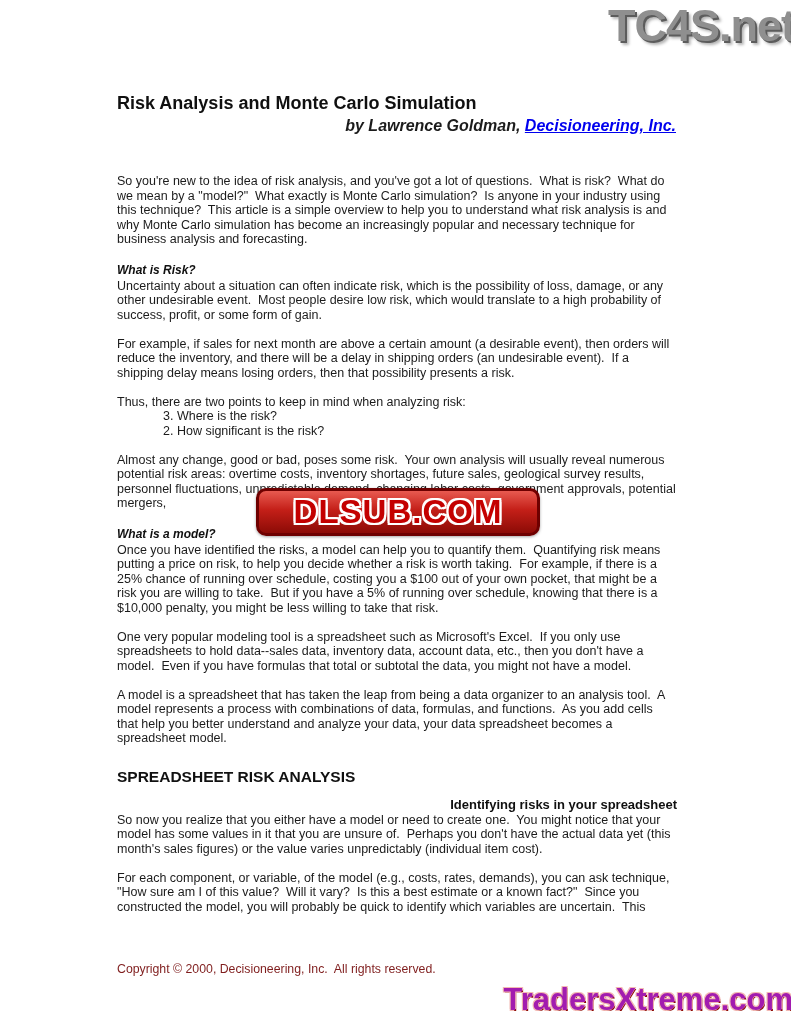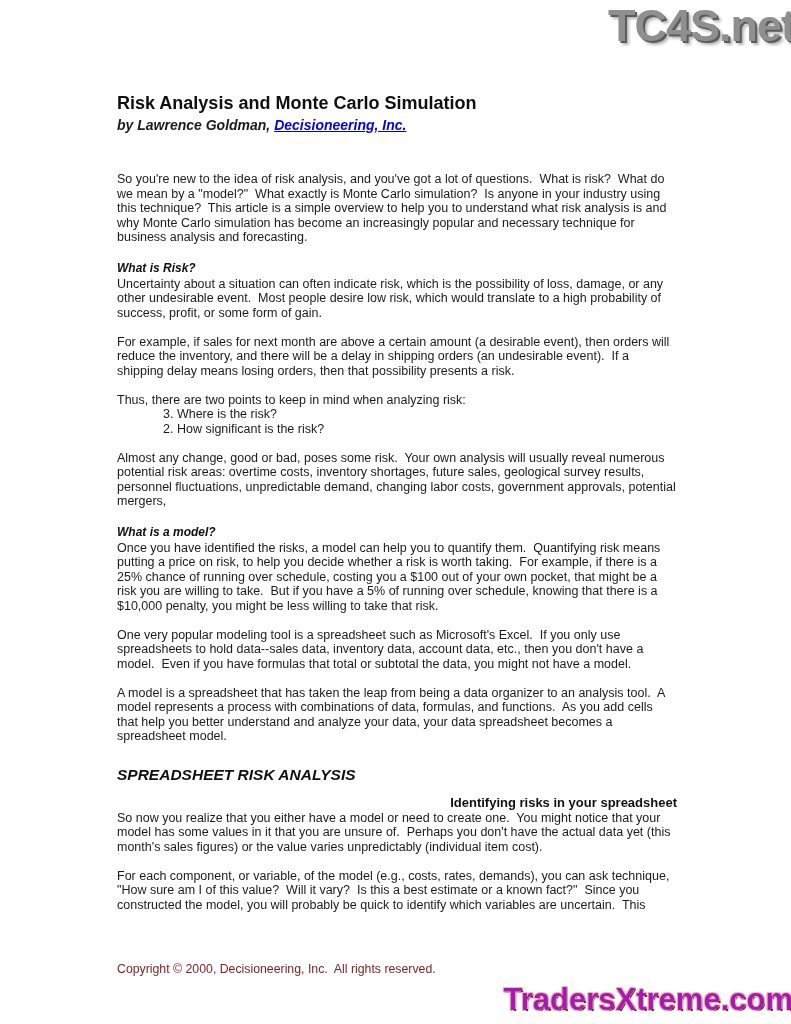--- a/index.html
+++ b/index.html
@@ -38,21 +38,22 @@
     top: 93px;
     width: 560px;
   }
   .title {
     margin: 0 0 3px 0;
     font-size: 18px;
     font-weight: 700;
     color: #101010;
   }
   .byline {
-    font-size: 14px;
+    text-align: right;
+    font-size: 16px;
     font-weight: 700;
     font-style: italic;
     margin: 0 1px 0 0;
   }
   .byline-link {
     color: #0000ee;
     text-decoration: underline;
     cursor: pointer;
   }
   .p {
@@ -67,21 +68,20 @@
     margin: 16px 0 2px 0;
     font-size: 12px;
     font-weight: 700;
     font-style: italic;
     color: #101010;
   }
   .h2-caps {
     margin: 22px 0 11px 0;
     font-size: 15.5px;
     font-weight: 700;
-    font-style: italic;
     color: #101010;
   }
   .h3 {
     margin: 0 0 1px 0;
     font-size: 13px;
     font-weight: 700;
     color: #101010;
     text-align: right;
   }
   .list-item {
@@ -169,18 +169,21 @@
     <p class="p">Once you have identified the risks, a model can help you to quantify them.  Quantifying risk means putting a price on risk, to help you decide whether a risk is worth taking.  For example, if there is a 25% chance of running over schedule, costing you a $100 out of your own pocket, that might be a risk you are willing to take.  But if you have a 5% of running over schedule, knowing that there is a $10,000 penalty, you might be less willing to take that risk.</p>
     <p class="p">One very popular modeling tool is a spreadsheet such as Microsoft's Excel.  If you only use spreadsheets to hold data--sales data, inventory data, account data, etc., then you don't have a model.  Even if you have formulas that total or subtotal the data, you might not have a model.</p>
     <p class="p">A model is a spreadsheet that has taken the leap from being a data organizer to an analysis tool.  A model represents a process with combinations of data, formulas, and functions.  As you add cells that help you better understand and analyze your data, your data spreadsheet becomes a spreadsheet model.</p>
 
     <h2 class="h2-caps">SPREADSHEET RISK ANALYSIS</h2>
     <h3 class="h3">Identifying risks in your spreadsheet</h3>
     <p class="p">So now you realize that you either have a model or need to create one.  You might notice that your model has some values in it that you are unsure of.  Perhaps you don't have the actual data yet (this month's sales figures) or the value varies unpredictably (individual item cost).</p>
     <p class="p">For each component, or variable, of the model (e.g., costs, rates, demands), you can ask technique, "How sure am I of this value?  Will it vary?  Is this a best estimate or a known fact?"  Since you constructed the model, you will probably be quick to identify which variables are uncertain.  This</p>
   </div>
 
+  <div class="wm-mid">
+    <span class="wm-mid-text">DLSUB.COM</span>
+  </div>
 
   <div class="footer">Copyright © 2000, Decisioneering, Inc.  All rights reserved.</div>
 
   <div class="wm-bottom">TradersXtreme.com</div>
 
 </div>
 
 </body></html>

